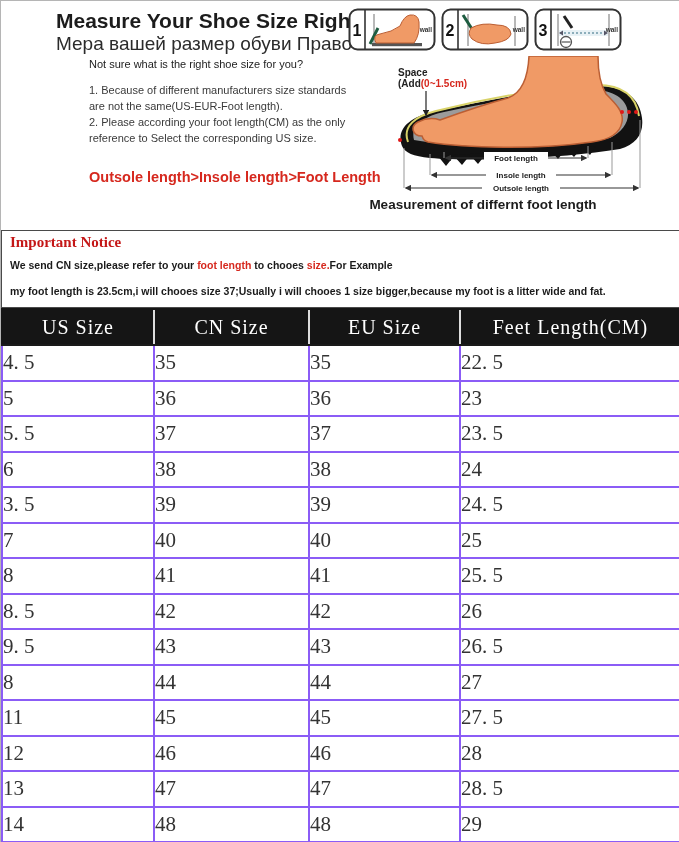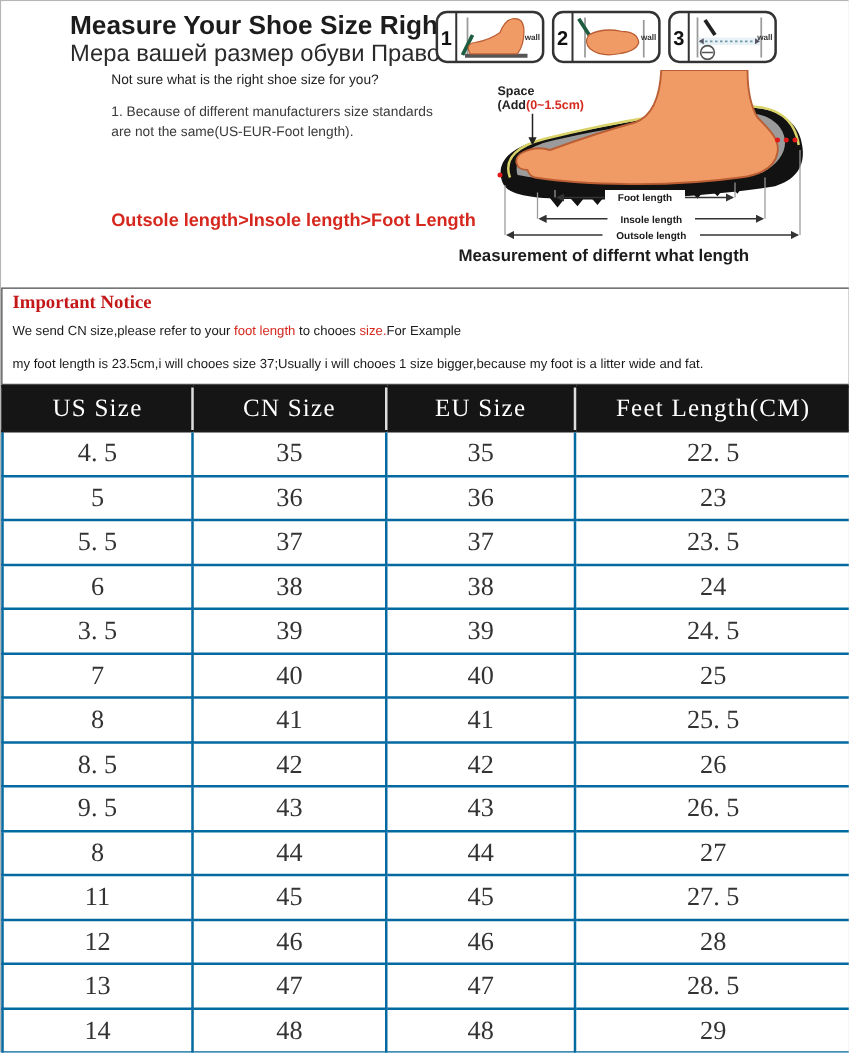--- a/index.html
+++ b/index.html
@@ -33,50 +33,51 @@
   .top-right{position:absolute;left:345px;top:0;width:334px;height:229px;}
   .panels{position:absolute;left:2px;top:7px;display:flex;gap:5px;}
   .foot-svg{position:absolute;left:40px;top:55px;}
   .d-caption{position:absolute;left:17px;top:196px;width:240px;text-align:center;
     font-size:13.5px;font-weight:bold;color:#1c1c1c;white-space:nowrap;}
   
   .notice{position:absolute;left:0;top:229px;width:679px;height:78px;background:#fff;
     border:1px solid #4a4a4a;}
   .n-title{position:absolute;left:8px;top:3px;font-family:"Liberation Serif",serif;
     font-size:15px;font-weight:bold;color:var(--notice-red);}
-  .n-line{position:absolute;left:8px;font-size:10.5px;font-weight:normal;color:#1a1a1a;}
+  .n-line{position:absolute;left:8px;font-size:10.5px;font-weight:bold;color:#1a1a1a;}
   .n-l1{top:28px;}
   .n-l2{top:54px;}
   .n-red{color:var(--accent);}
   
   table.size{position:absolute;left:0;top:307px;width:679px;height:535px;
     border-collapse:collapse;table-layout:fixed;
     font-family:"Liberation Serif",serif;}
   table.size th{
     background:var(--header-bg);color:#fff;font-size:20px;font-weight:500;
     letter-spacing:1px;height:36px;border-left:2px solid #ddd;
     border-top:2px solid var(--header-bg);border-bottom:2px solid #1a1a1a;}
   table.size th:first-child{border-left:2px solid var(--header-bg);}
   table.size td{
-    text-align:center;vertical-align:middle;font-size:21px;color:#333;
-    border:2px solid #0369a1;background:#fff;}
+    text-align:left;vertical-align:middle;font-size:21px;color:#333;
+    border:2px solid #8b5cf6;background:#fff;}
   table.size{border:2px solid #1a1a1a;}
   svg text{font-family:"Liberation Sans",sans-serif;}
 </style>
 </head>
 <body>
 
 <div class="page">
 
   <div class="top">
     <div class="top-left">
       <div class="g-title">Measure Your Shoe Size Right</div>
       <div class="g-ru">Мера вашей размер обуви Право</div>
       <div class="g-question">Not sure what is the right shoe size for you?</div>
       <div class="g-point g-p1">1. Because of different manufacturers size standards are not the same(US-EUR-Foot length).</div>
+      <div class="g-point g-p2">2. Please according your foot length(CM) as the only reference to Select the corresponding US size.</div>
       <div class="g-red">Outsole length&gt;Insole length&gt;Foot Length</div>
     </div>
 
     <div class="top-right">
 
       <div class="panels">
 
         <svg width="88" height="43" viewBox="0 0 88 43">
           <rect x="1.5" y="1.5" width="85" height="40" rx="8" fill="#fff" stroke="#333" stroke-width="2"></rect>
           <line x1="17" y1="2" x2="17" y2="41" stroke="#333" stroke-width="1.6"></line>
@@ -168,21 +169,21 @@
         </g>
         <g>
           <rect x="98" y="96" width="64" height="11" fill="#fff"></rect>
           <text x="130" y="105" text-anchor="middle" font-size="8" font-weight="bold" fill="#1a1a1a">Foot length</text>
           <rect x="100" y="113" width="70" height="11" fill="#fff"></rect>
           <text x="135" y="122" text-anchor="middle" font-size="8" font-weight="bold" fill="#1a1a1a">Insole length</text>
           <rect x="96" y="126" width="78" height="11" fill="#fff"></rect>
           <text x="135" y="135" text-anchor="middle" font-size="8" font-weight="bold" fill="#1a1a1a">Outsole length</text>
         </g>
       </svg>
-      <div class="d-caption">Measurement of differnt what length</div>
+      <div class="d-caption">Measurement of differnt foot length</div>
     </div>
   </div>
 
   <div class="notice">
     <div class="n-title">Important Notice</div>
     <div class="n-line n-l1"><span>We send CN size,please refer to your </span><span class="n-red">foot length</span><span> to chooes </span><span class="n-red">size.</span><span>For Example</span></div>
     <div class="n-line n-l2">my foot length is 23.5cm,i will chooes size 37;Usually i will chooes 1 size bigger,because my foot is a litter wide and fat.</div>
   </div>
 
   <table class="size">

